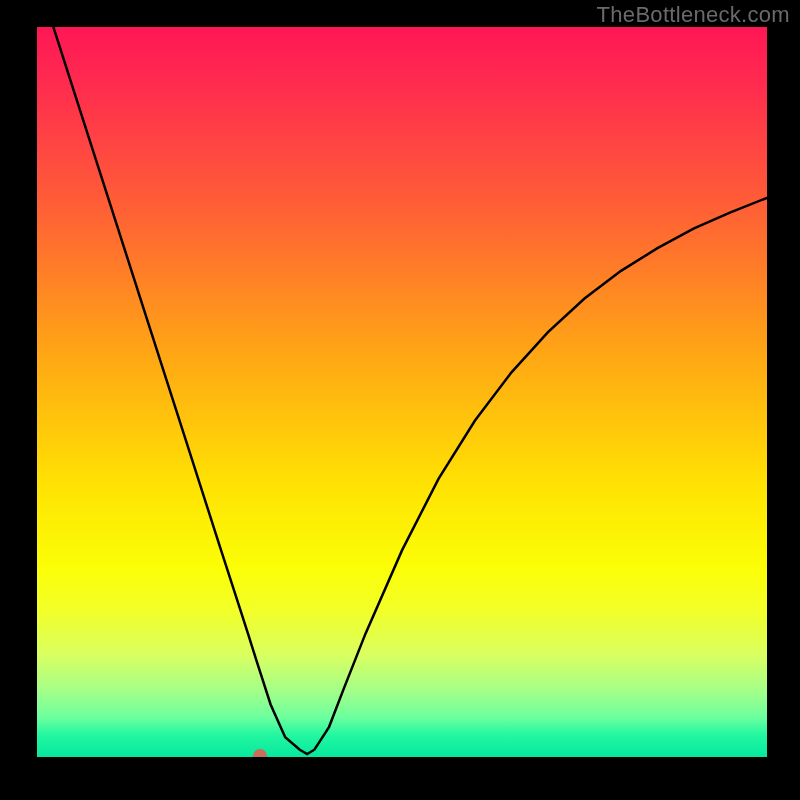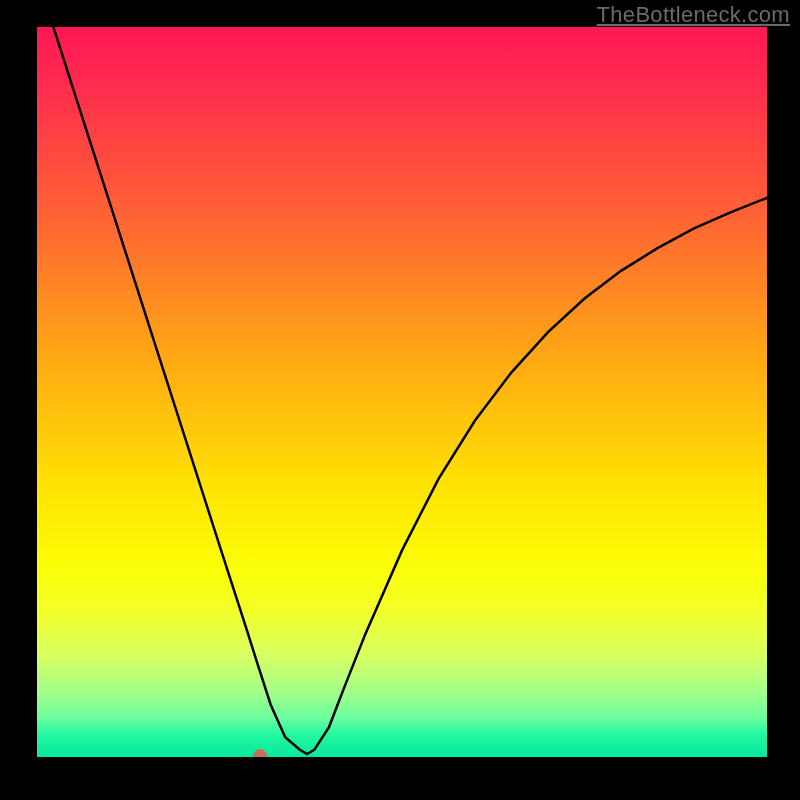--- a/index.html
+++ b/index.html
@@ -12,21 +12,20 @@
   }
   .watermark {
     position: absolute;
     top: 2px;
     right: 10px;
     font-family: Arial, Helvetica, sans-serif;
     font-size: 22px;
     color: #6a6a6a;
     letter-spacing: 0.3px;
     z-index: 3;
-    text-decoration: underline;
   }
   .stage {
     position: absolute;
     left: 37px;
     top: 27px;
     width: 730px;
     height: 730px;
     overflow: hidden;
     z-index: 1;
   }

